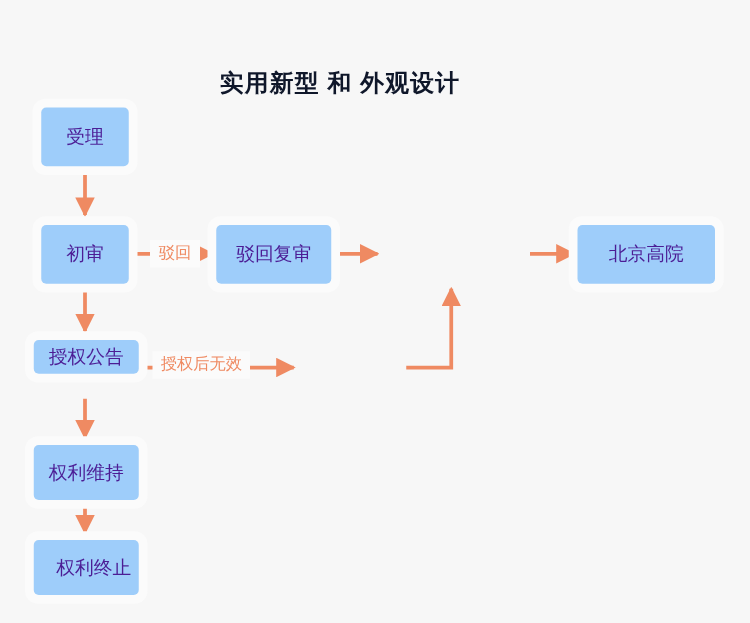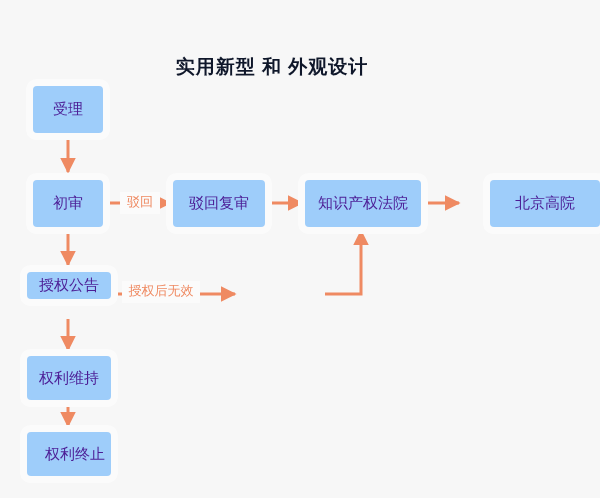--- a/index.html
+++ b/index.html
@@ -96,25 +96,22 @@
   </div>
 
   <div class="node" style="left:33px; top:180px; width:70px; height:47px;">
     <span>初审</span>
   </div>
 
   <div class="node" style="left:173px; top:180px; width:92px; height:47px;">
     <span>驳回复审</span>
   </div>
 
-  <div class="node" style="left:305px; top:180px; width:116px; height:47px;">
-    <span>知识产权法院</span>
-  </div>
 
-  <div class="node" style="left:462px; top:180px; width:110px; height:47px;margin-left:28px;">
+  <div class="node" style="left:462px; top:180px; width:110px; height:47px;">
     <span>北京高院</span>
   </div>
 
   <div class="node" style="left:27px; top:272px; width:84px; height:27px;">
     <span>授权公告</span>
   </div>
 
 
   <div class="node" style="left:27px; top:356px; width:84px; height:44px;">
     <span>权利维持</span>

